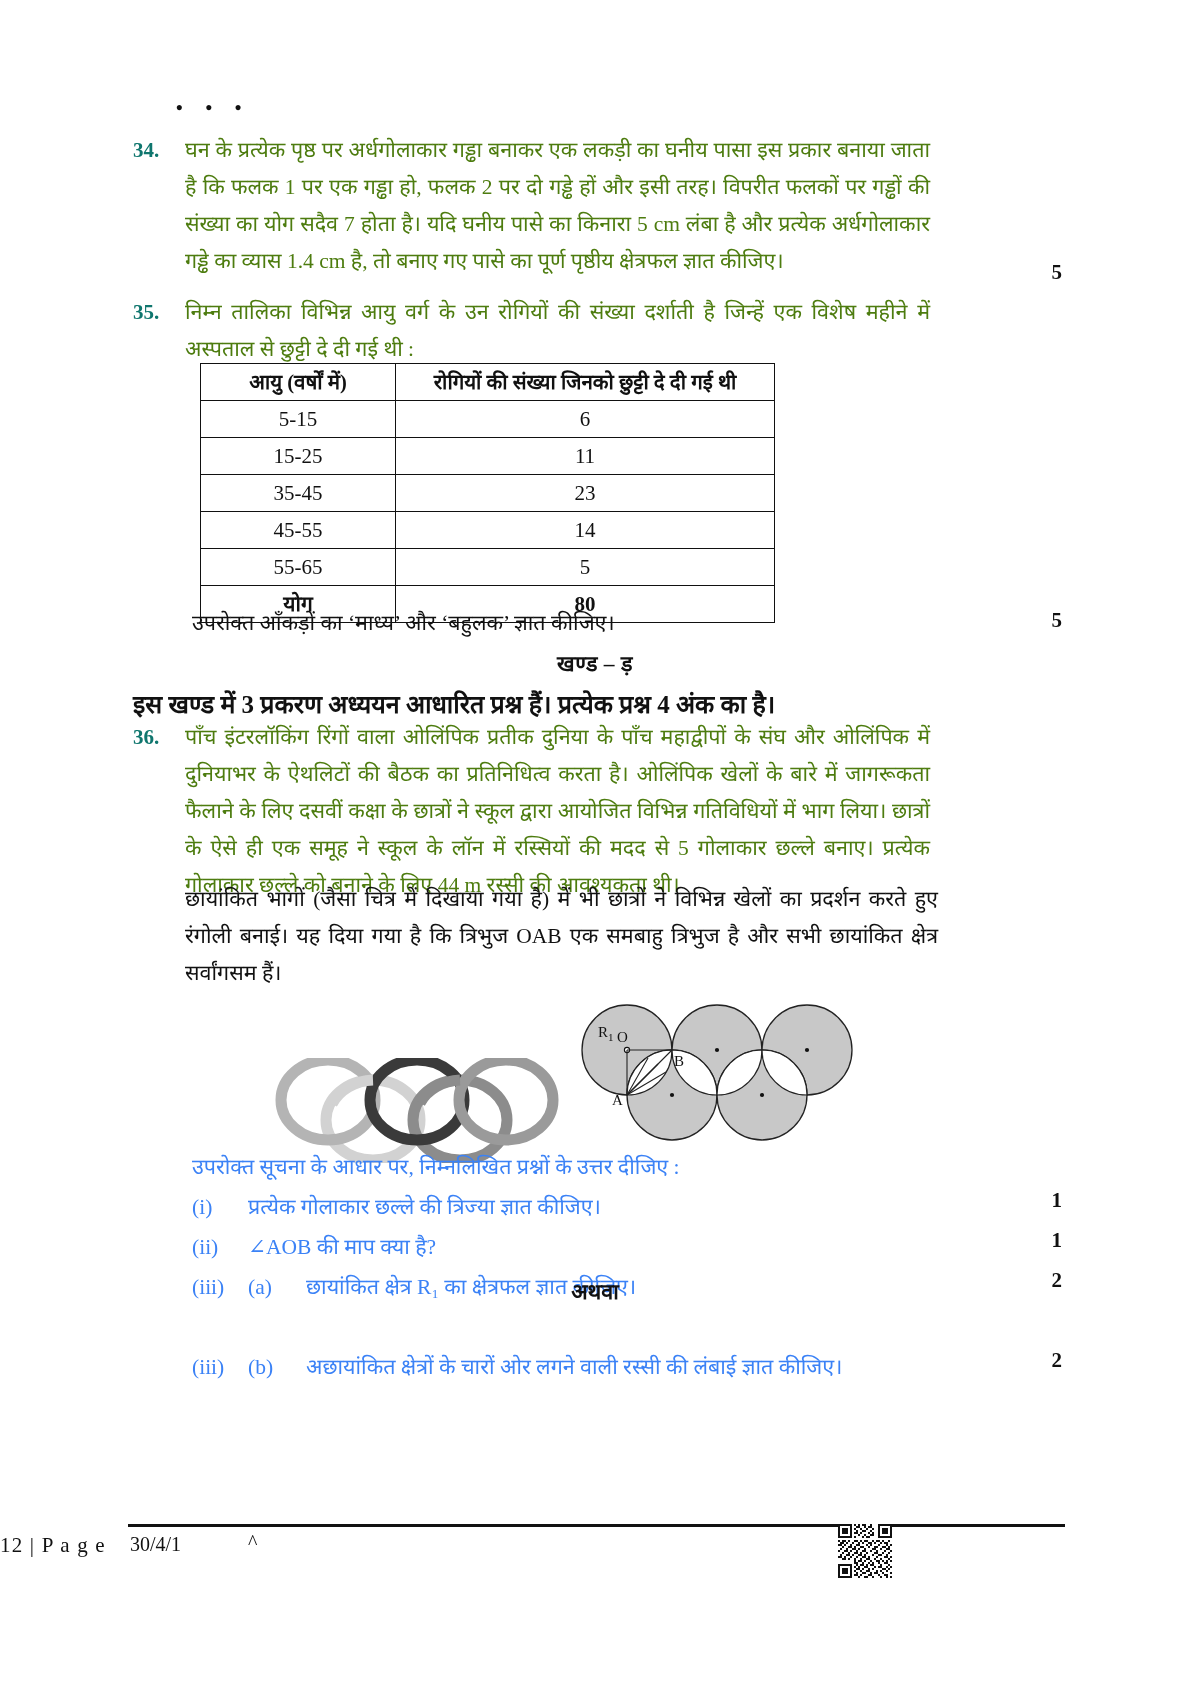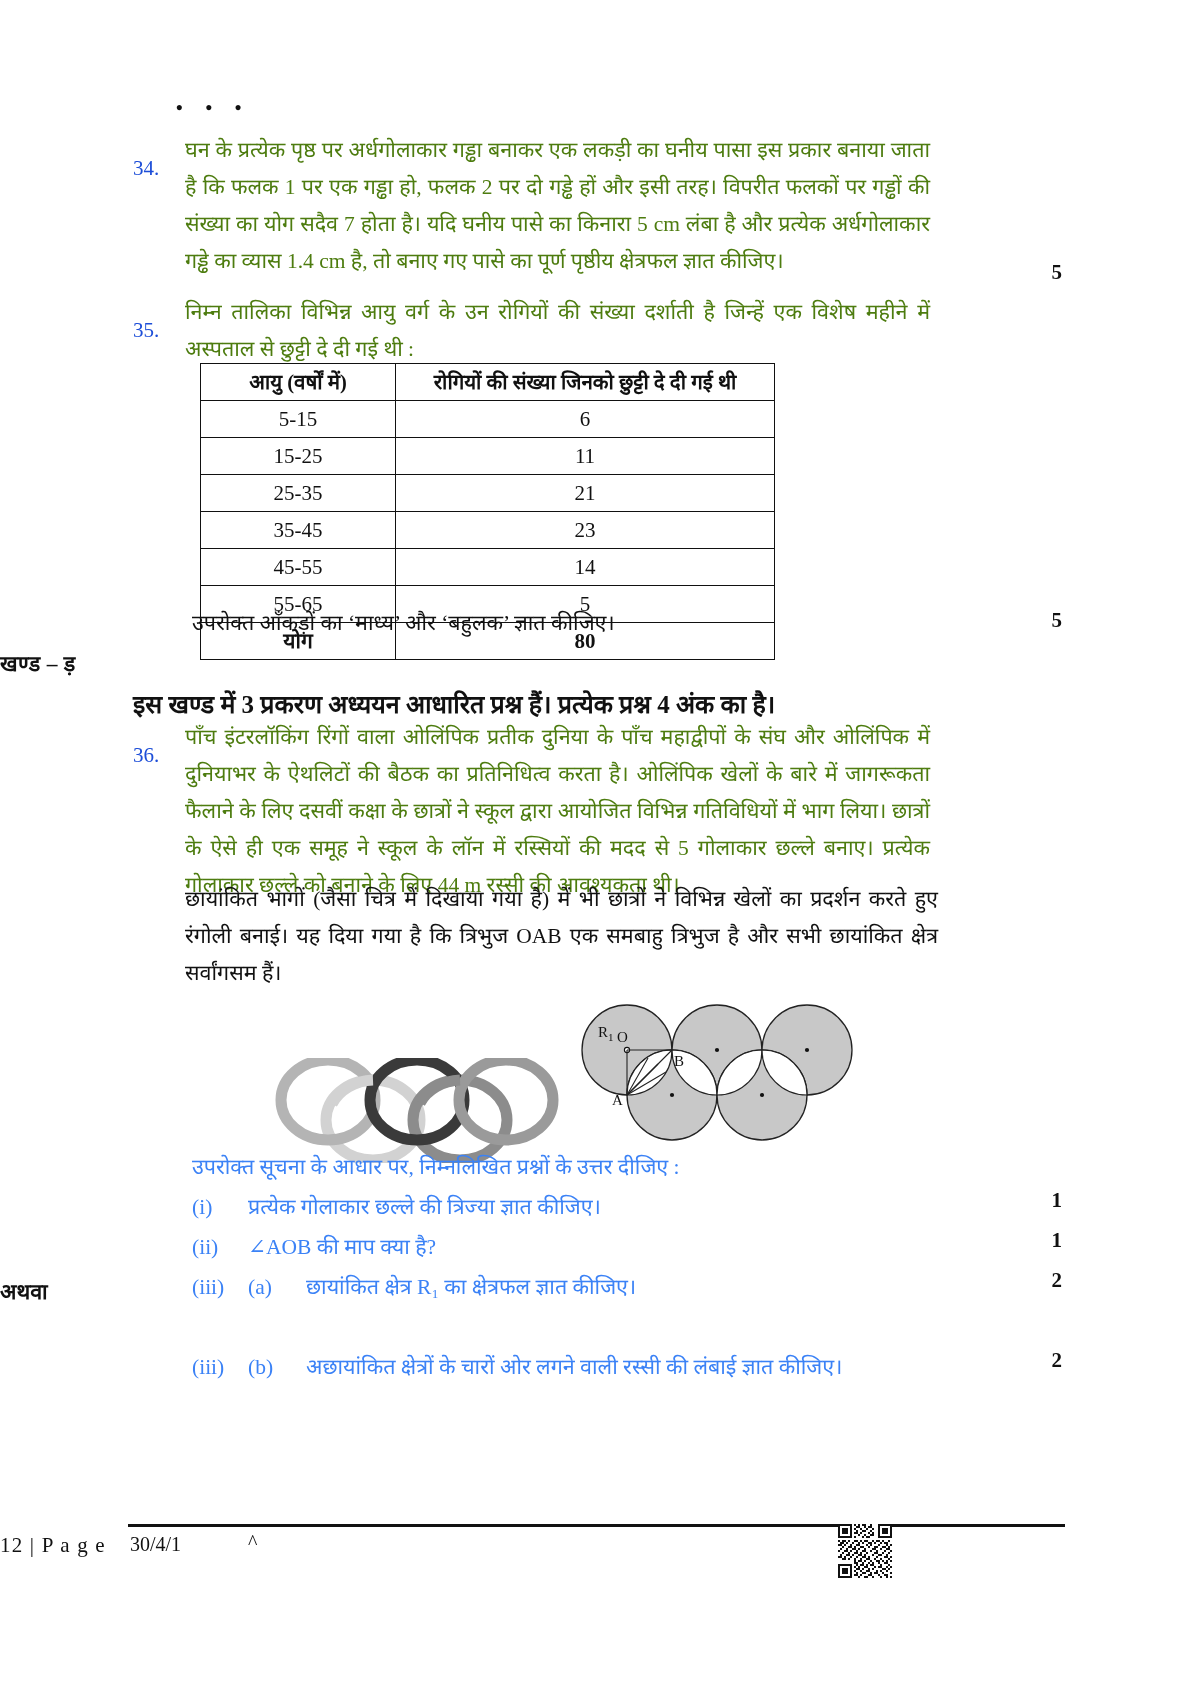--- a/index.html
+++ b/index.html
@@ -36,25 +36,24 @@
 
   
   .qblock {
     position: absolute;
     display: flex;
     align-items: flex-start;
   }
   .qnum {
     width: 52px;
     flex: 0 0 52px;
-    font-weight: 400;
+    font-weight: 700;
     font-size: 21px;
     line-height: 37px;
-    color: #1d4ed8;
-    margin-top: 18px;
+    color: #0f766e;
   }
   .qbody {
     font-size: 21.5px;
     line-height: 37px;
     text-align: justify;
     color: #4d7c0f;
   }
   .marks {
     position: absolute;
     right: 128px;
@@ -90,20 +89,21 @@
   .data-table .col-age { width: 182px; }
   .data-table tfoot td {
     font-weight: 700;
   }
 
   
   .centered {
     position: absolute;
     width: 1190px;
     left: 0;
+    text-align: center;
     font-weight: 700;
     color: #111;
   }
   .sect-head {
     top: 648px;
     font-size: 21.5px;
     letter-spacing: 0.5px;
   }
   .sect-note {
     position: absolute;
@@ -221,24 +221,20 @@
       </tr>
     </thead>
     <tbody>
       <tr>
         <td>5-15</td>
         <td>6</td>
       </tr>
       <tr>
         <td>15-25</td>
         <td>11</td>
-      </tr>
-      <tr>
-        <td>25-35</td>
-        <td>21</td>
       </tr>
       <tr>
         <td>35-45</td>
         <td>23</td>
       </tr>
       <tr>
         <td>45-55</td>
         <td>14</td>
       </tr>
       <tr>

